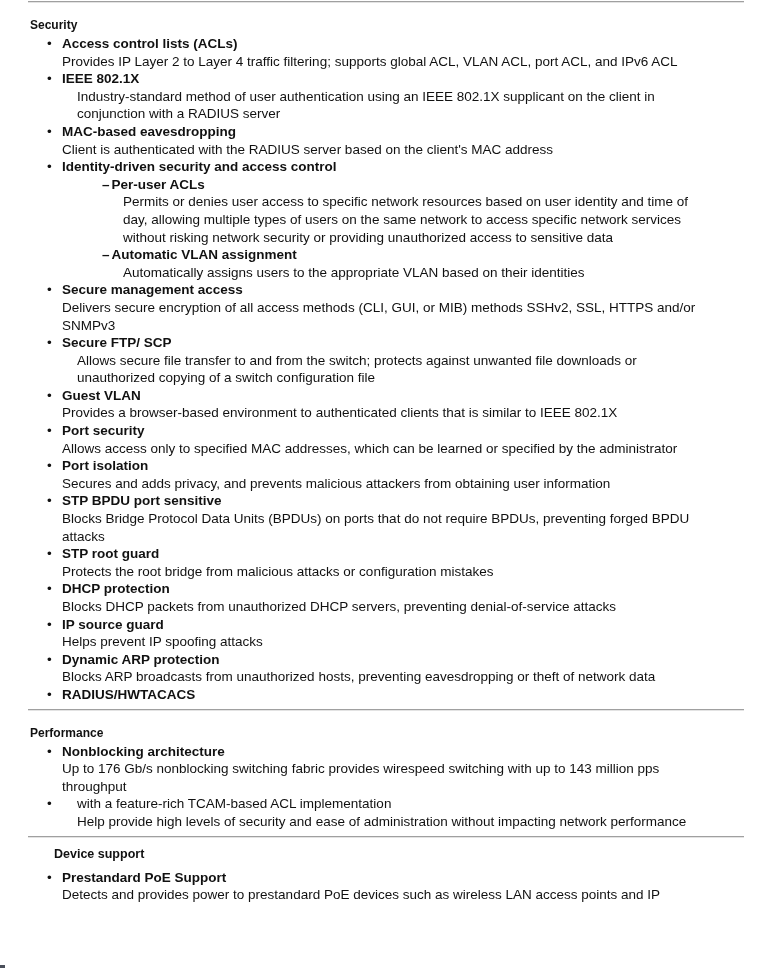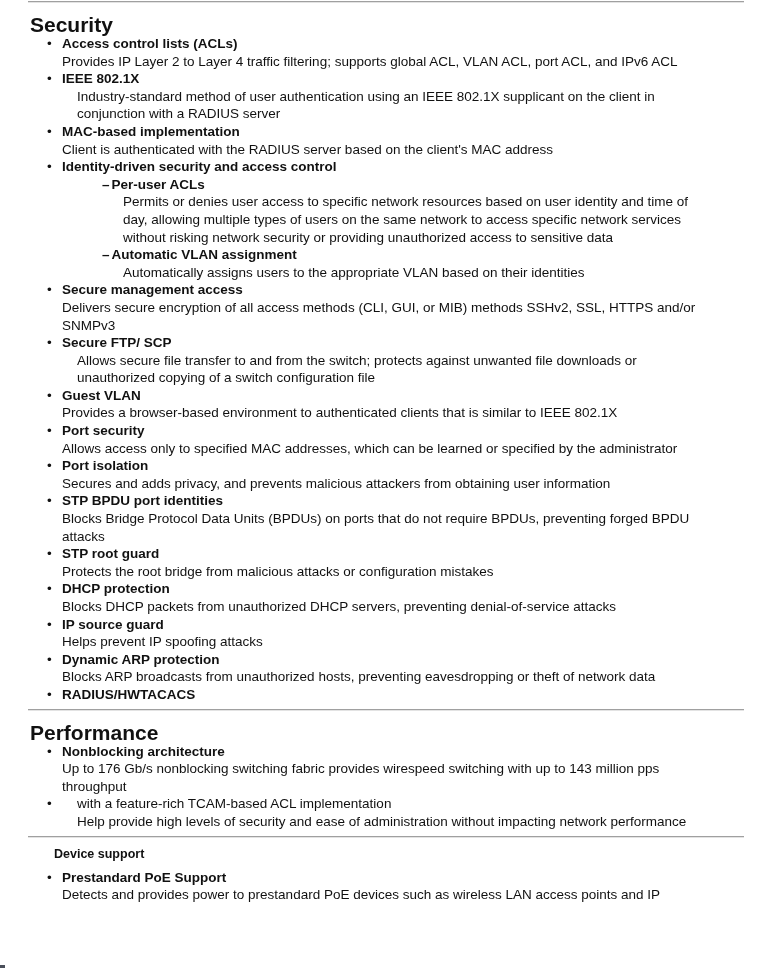--- a/index.html
+++ b/index.html
@@ -19,21 +19,21 @@
     border-bottom: 1px solid #e3e3e3;
     margin: 5px 37px 0 28px; 
   }
   .section:first-child .rule { margin-top: 1px; }
 
   .heading {
     font-weight: bold;
     margin: 12px 0 0 30px;
     white-space: nowrap;
   }
-  .heading.large { font-size: 21px; line-height: 20px; }
+  .heading.large { font-size: 12px; line-height: 20px; }
   .heading.small { font-size: 12.5px; line-height: 16px; margin-top: 8px; margin-bottom: 7px; padding-left: 24px; }
 
   .list { margin-left: 30px; font-size: 13.5px; line-height: 17.6px; }
 
   .item { position: relative; padding-left: 32px; }
   .term-row { white-space: nowrap; }
   .bullet {
     position: absolute; left: 17px; top: 0;
     font-size: 13.5px;
   }
@@ -64,21 +64,21 @@
           <div class="item">
             <div class="term-row"><span class="bullet">•</span><span class="term">Access control lists (ACLs)</span></div>
             <div class="desc">Provides IP Layer 2 to Layer 4 traffic filtering; supports global ACL, VLAN ACL, port ACL, and IPv6 ACL</div>
           </div>
           <div class="item">
             <div class="term-row"><span class="bullet">•</span><span class="term">IEEE 802.1X</span></div>
             <div class="desc indent">Industry-standard method of user authentication using an IEEE 802.1X supplicant on the client in</div>
             <div class="desc indent">conjunction with a RADIUS server</div>
           </div>
           <div class="item">
-            <div class="term-row"><span class="bullet">•</span><span class="term">MAC-based implementation</span></div>
+            <div class="term-row"><span class="bullet">•</span><span class="term">MAC-based eavesdropping</span></div>
             <div class="desc">Client is authenticated with the RADIUS server based on the client's MAC address</div>
           </div>
           <div class="item">
             <div class="term-row"><span class="bullet">•</span><span class="term">Identity-driven security and access control</span></div>
             <div class="subitem">
               <div class="sub-term-row"><span class="dash">–</span><span class="term">Per-user ACLs</span></div>
               <div class="sub-desc">Permits or denies user access to specific network resources based on user identity and time of</div>
               <div class="sub-desc">day, allowing multiple types of users on the same network to access specific network services</div>
               <div class="sub-desc">without risking network security or providing unauthorized access to sensitive data</div>
             </div>
@@ -103,21 +103,21 @@
           </div>
           <div class="item">
             <div class="term-row"><span class="bullet">•</span><span class="term">Port security</span></div>
             <div class="desc">Allows access only to specified MAC addresses, which can be learned or specified by the administrator</div>
           </div>
           <div class="item">
             <div class="term-row"><span class="bullet">•</span><span class="term">Port isolation</span></div>
             <div class="desc">Secures and adds privacy, and prevents malicious attackers from obtaining user information</div>
           </div>
           <div class="item">
-            <div class="term-row"><span class="bullet">•</span><span class="term">STP BPDU port identities</span></div>
+            <div class="term-row"><span class="bullet">•</span><span class="term">STP BPDU port sensitive</span></div>
             <div class="desc">Blocks Bridge Protocol Data Units (BPDUs) on ports that do not require BPDUs, preventing forged BPDU</div>
             <div class="desc">attacks</div>
           </div>
           <div class="item">
             <div class="term-row"><span class="bullet">•</span><span class="term">STP root guard</span></div>
             <div class="desc">Protects the root bridge from malicious attacks or configuration mistakes</div>
           </div>
           <div class="item">
             <div class="term-row"><span class="bullet">•</span><span class="term">DHCP protection</span></div>
             <div class="desc">Blocks DHCP packets from unauthorized DHCP servers, preventing denial-of-service attacks</div>

